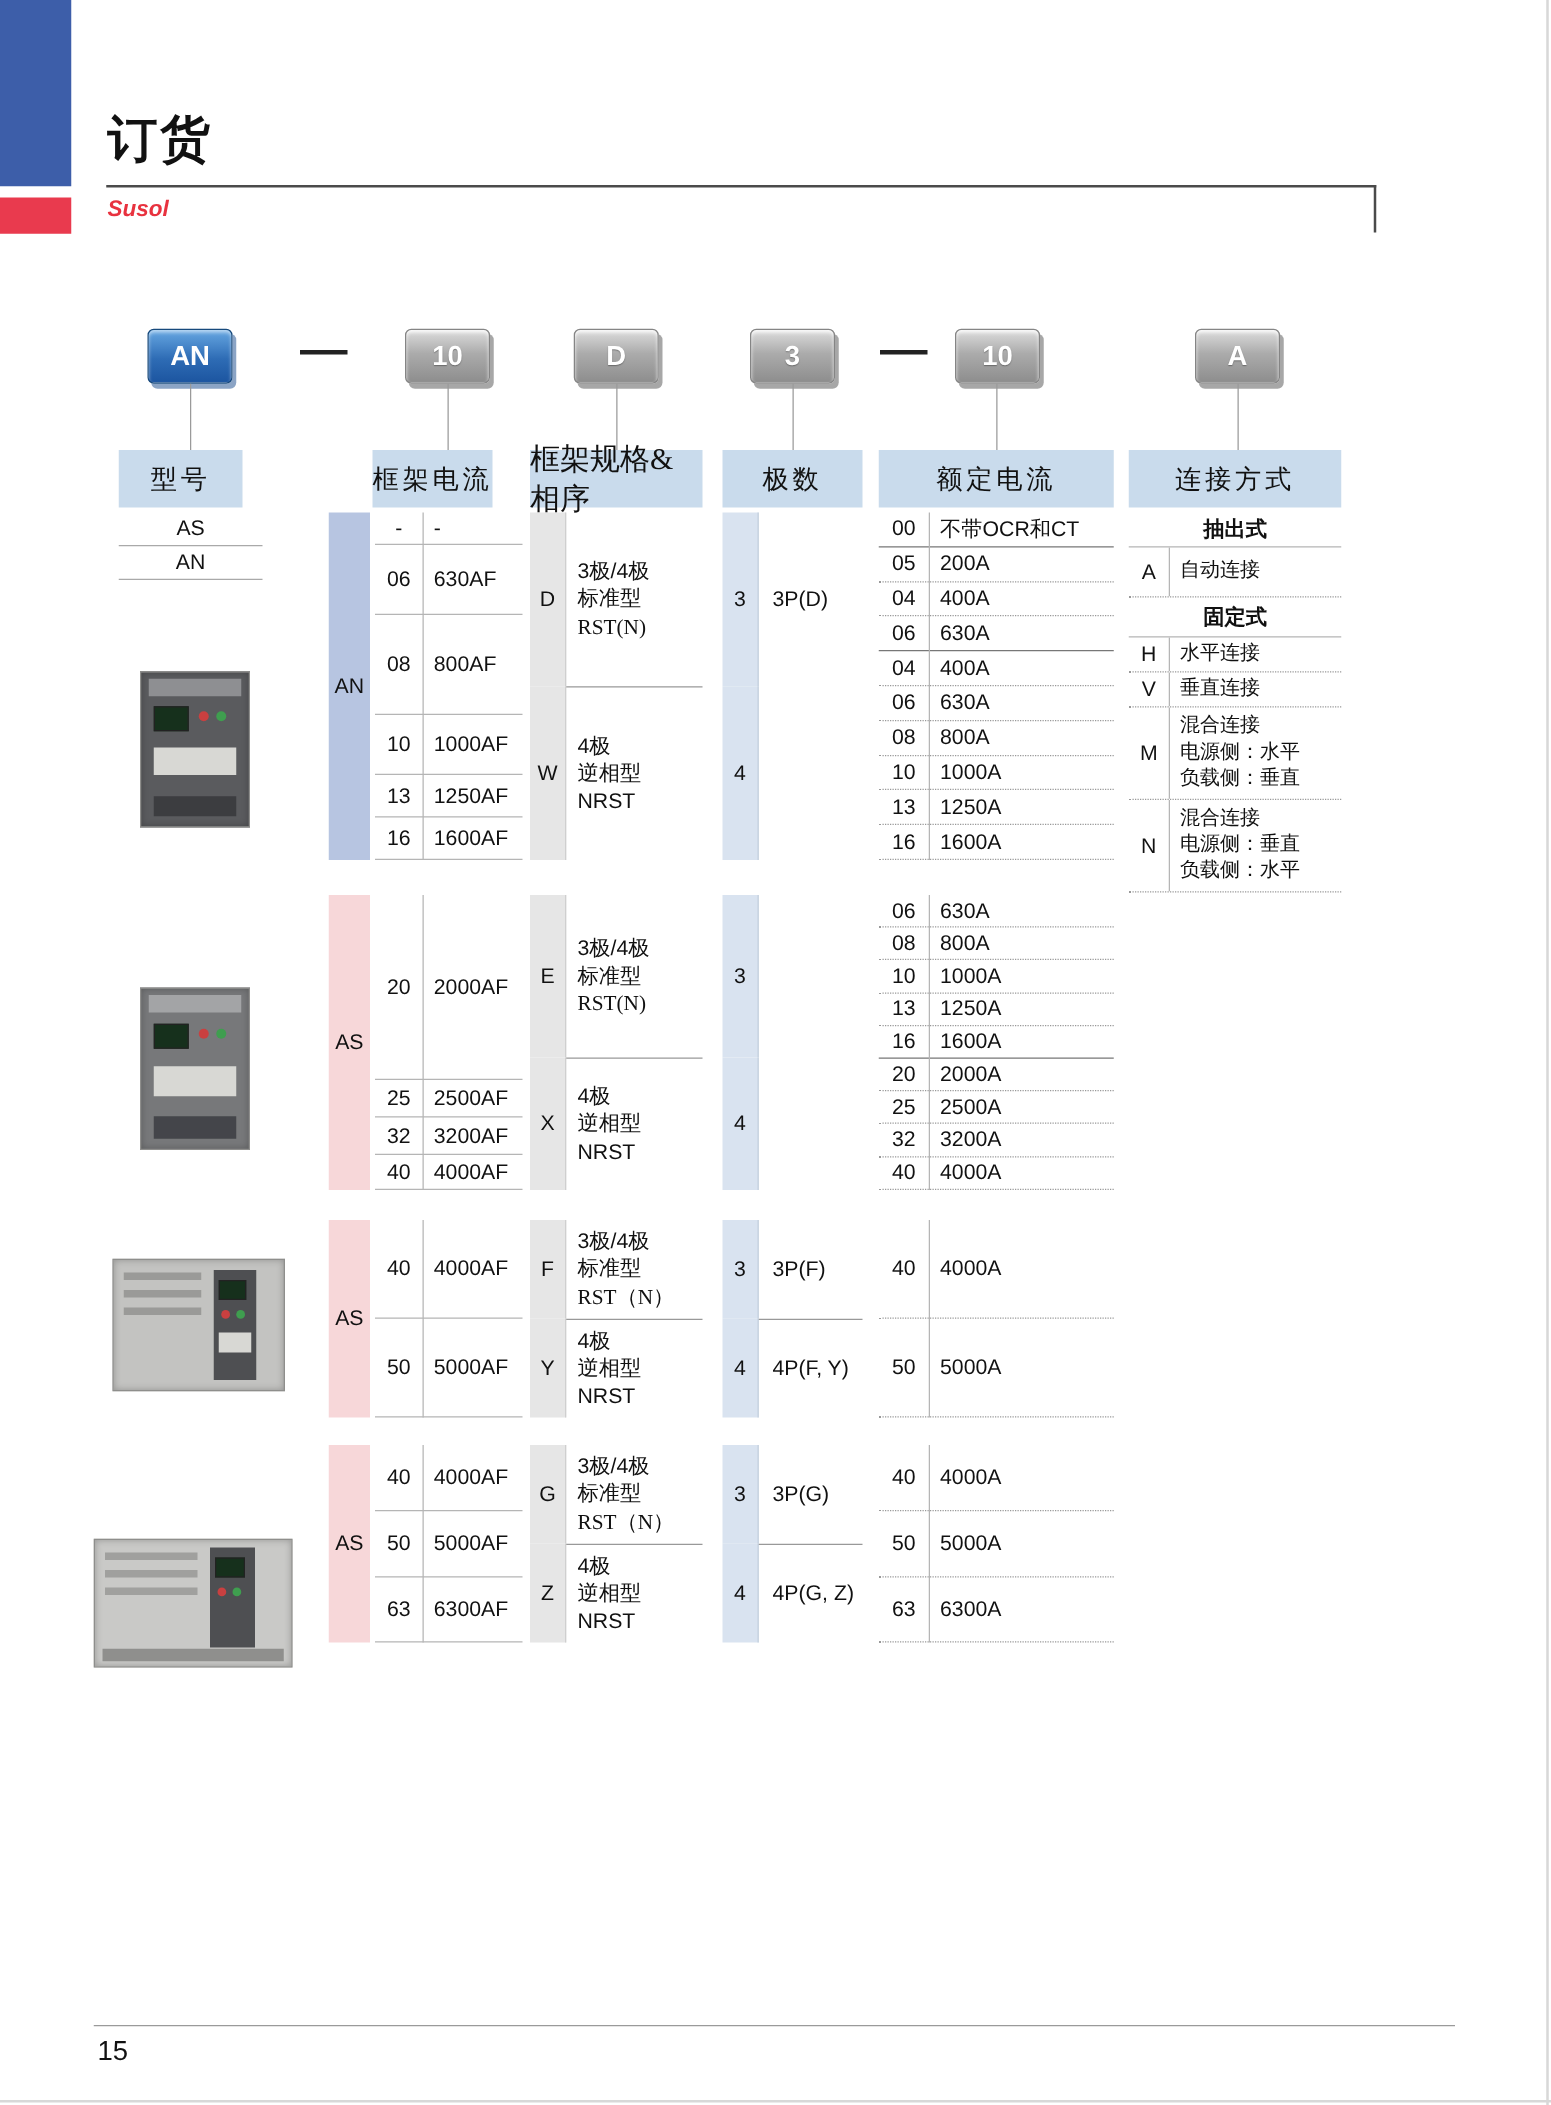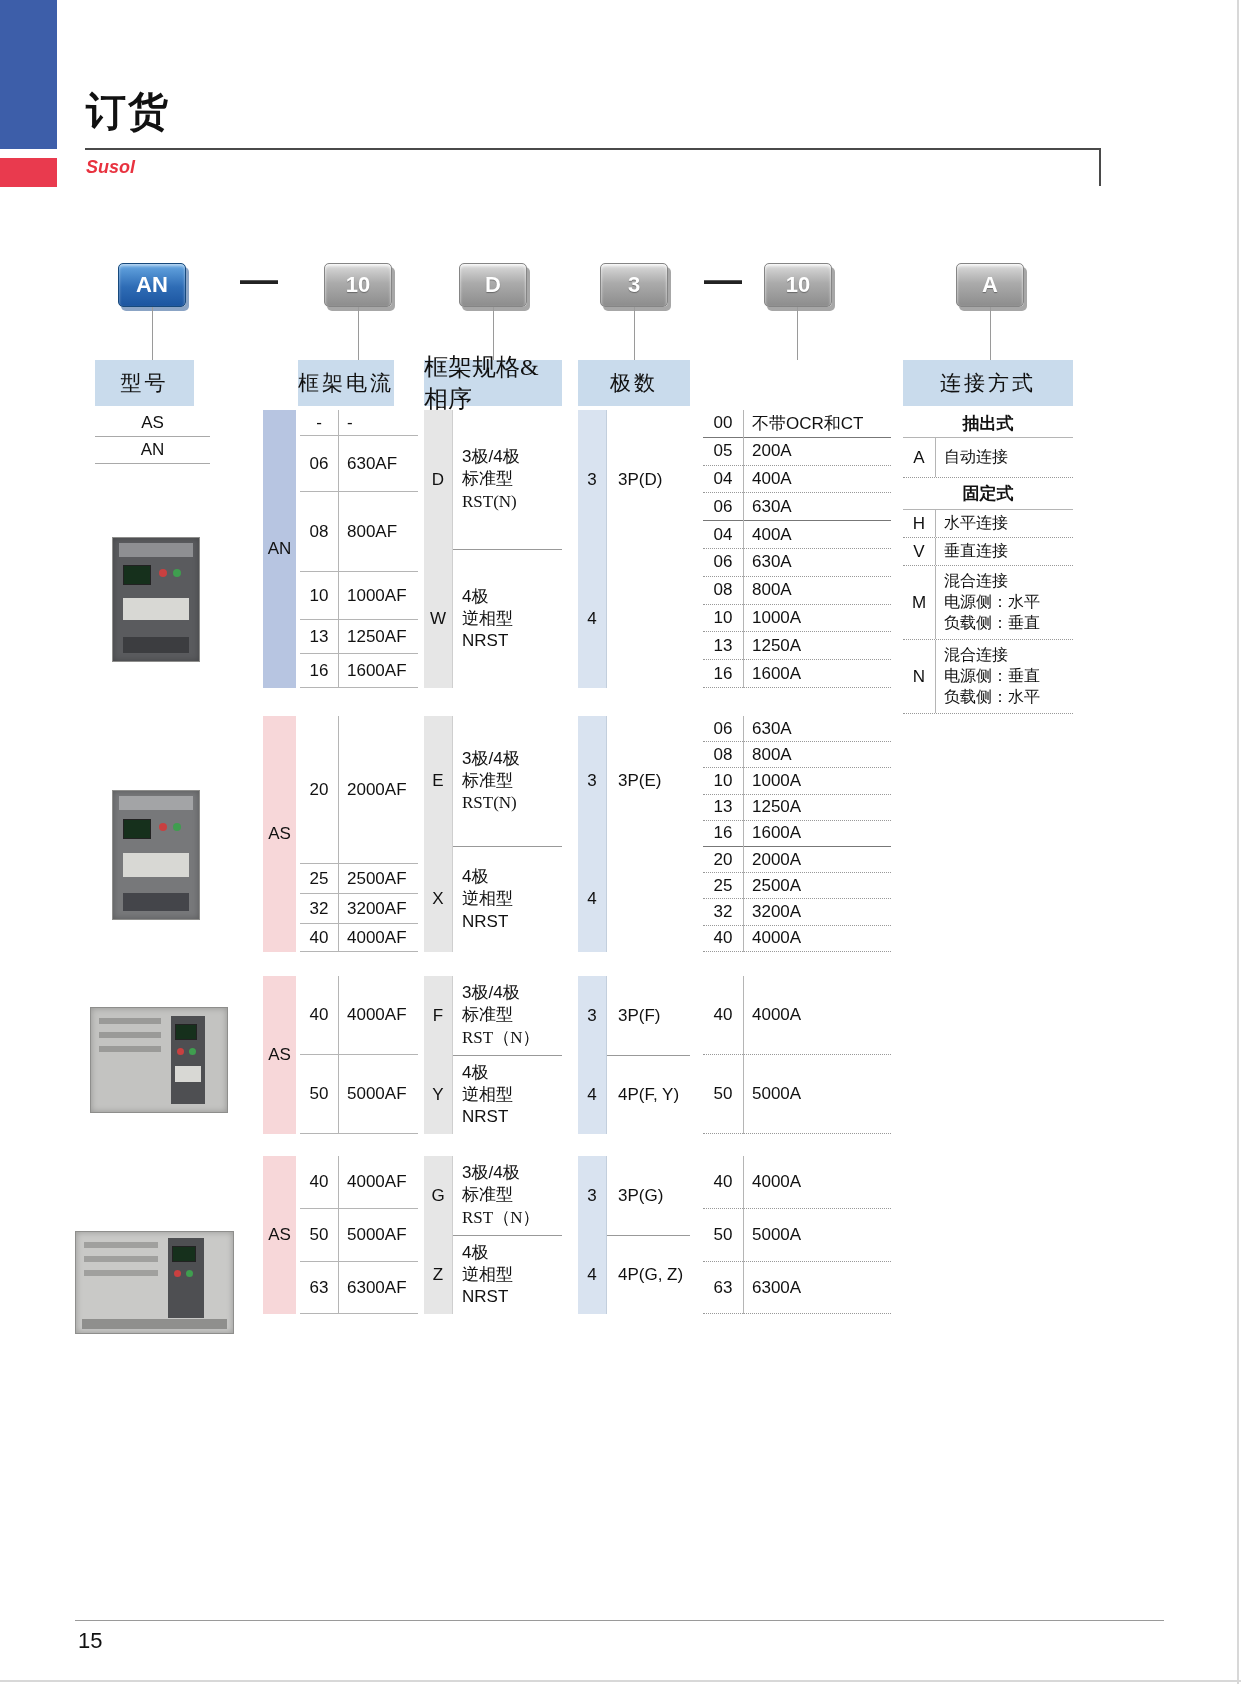--- a/index.html
+++ b/index.html
@@ -101,20 +101,21 @@
   <div class="vconn" style="left:358px"></div>
   <div class="vconn" style="left:493px"></div>
   <div class="vconn" style="left:634px"></div>
   <div class="vconn" style="left:797px"></div>
   <div class="vconn" style="left:990px"></div>
 
   <div class="hdr" style="left:95px;width:99px">型号</div>
   <div class="hdr" style="left:298px;width:96px">框架电流</div>
   <div class="hdr hdr-sm" style="left:424px;width:138px">框架规格&amp;相序</div>
   <div class="hdr" style="left:578px;width:112px">极数</div>
+  <div class="hdr" style="left:703px;width:188px">额定电流</div>
   <div class="hdr" style="left:903px;width:170px">连接方式</div>
 
   <div class="model-row" style="top:410px">AS</div>
   <div class="model-row" style="top:437px">AN</div>
 
   <div class="side an-bg" style="top:410px;height:278px">
     <span>AN</span>
   </div>
 
   <div class="tbl fcbl" style="top:410px">
@@ -296,21 +297,20 @@
         <div>4极</div>
         <div>逆相型</div>
         <div>NRST</div>
       </div>
     </div>
   </div>
 
   <div class="poles" style="top:716px">
     <div class="poles-cell" style="height:130px">
       <div class="poles-code">3</div>
-      <div class="poles-desc">3P(E)</div>
     </div>
     <div class="poles-cell second" style="height:106px">
       <div class="poles-code">4</div>
     </div>
   </div>
 
   <div class="tbl rtbl" style="top:716px">
     <i class="vsep"></i>
     <div class="r" style="height:26.2px">
         <span class="c0">06</span>

